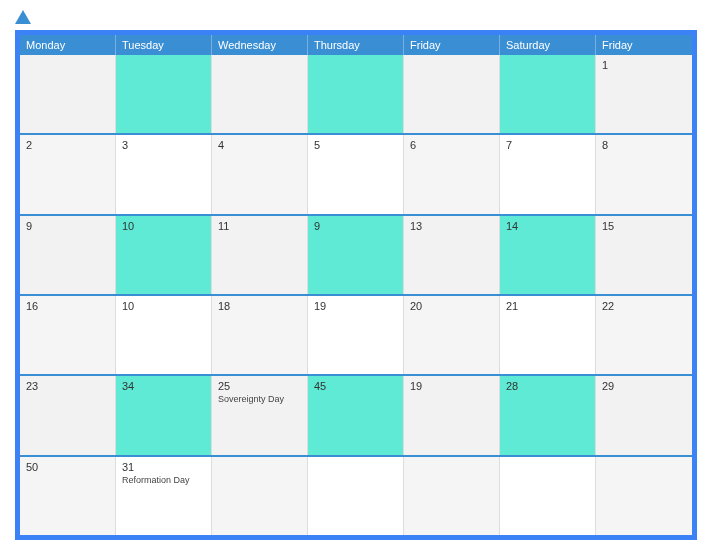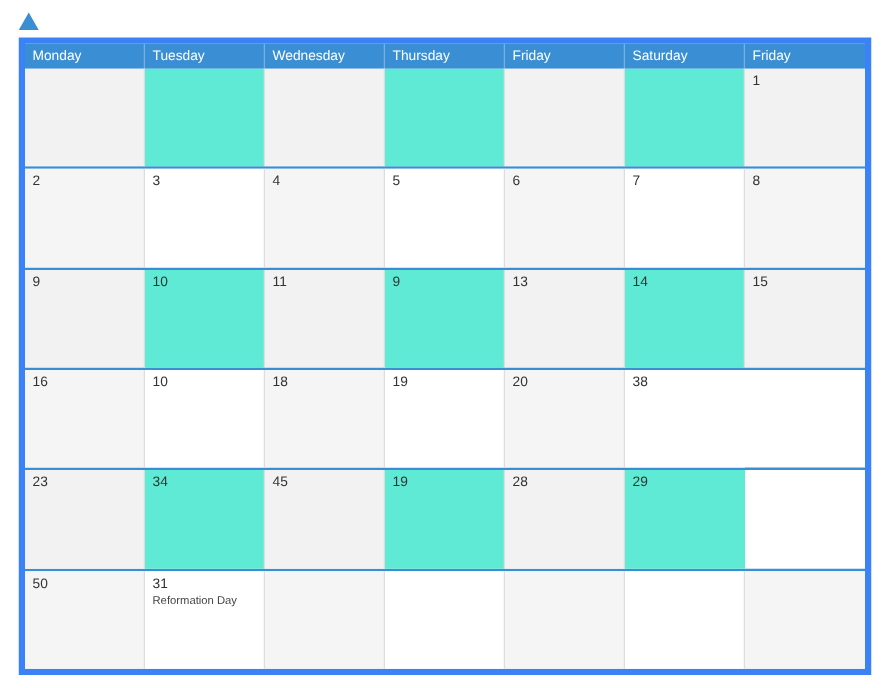--- a/index.html
+++ b/index.html
@@ -228,29 +228,36 @@
           <div class="cal-day">
             <span class="day-num">18</span>
           </div>
           <div class="cal-day">
             <span class="day-num">19</span>
           </div>
           <div class="cal-day">
             <span class="day-num">20</span>
           </div>
           <div class="cal-day">
-            <span class="day-num">38</span>
+            <span class="day-num">21</span>
+          </div>
+          <div class="cal-day">
+            <span class="day-num">22</span>
           </div>
         </div>
         <div class="cal-week">
           <div class="cal-day">
             <span class="day-num">23</span>
           </div>
           <div class="cal-day">
             <span class="day-num">34</span>
+          </div>
+          <div class="cal-day">
+            <span class="day-num">25</span>
+            <div class="day-event">Sovereignty Day</div>
           </div>
           <div class="cal-day">
             <span class="day-num">45</span>
           </div>
           <div class="cal-day">
             <span class="day-num">19</span>
           </div>
           <div class="cal-day">
             <span class="day-num">28</span>
           </div>

